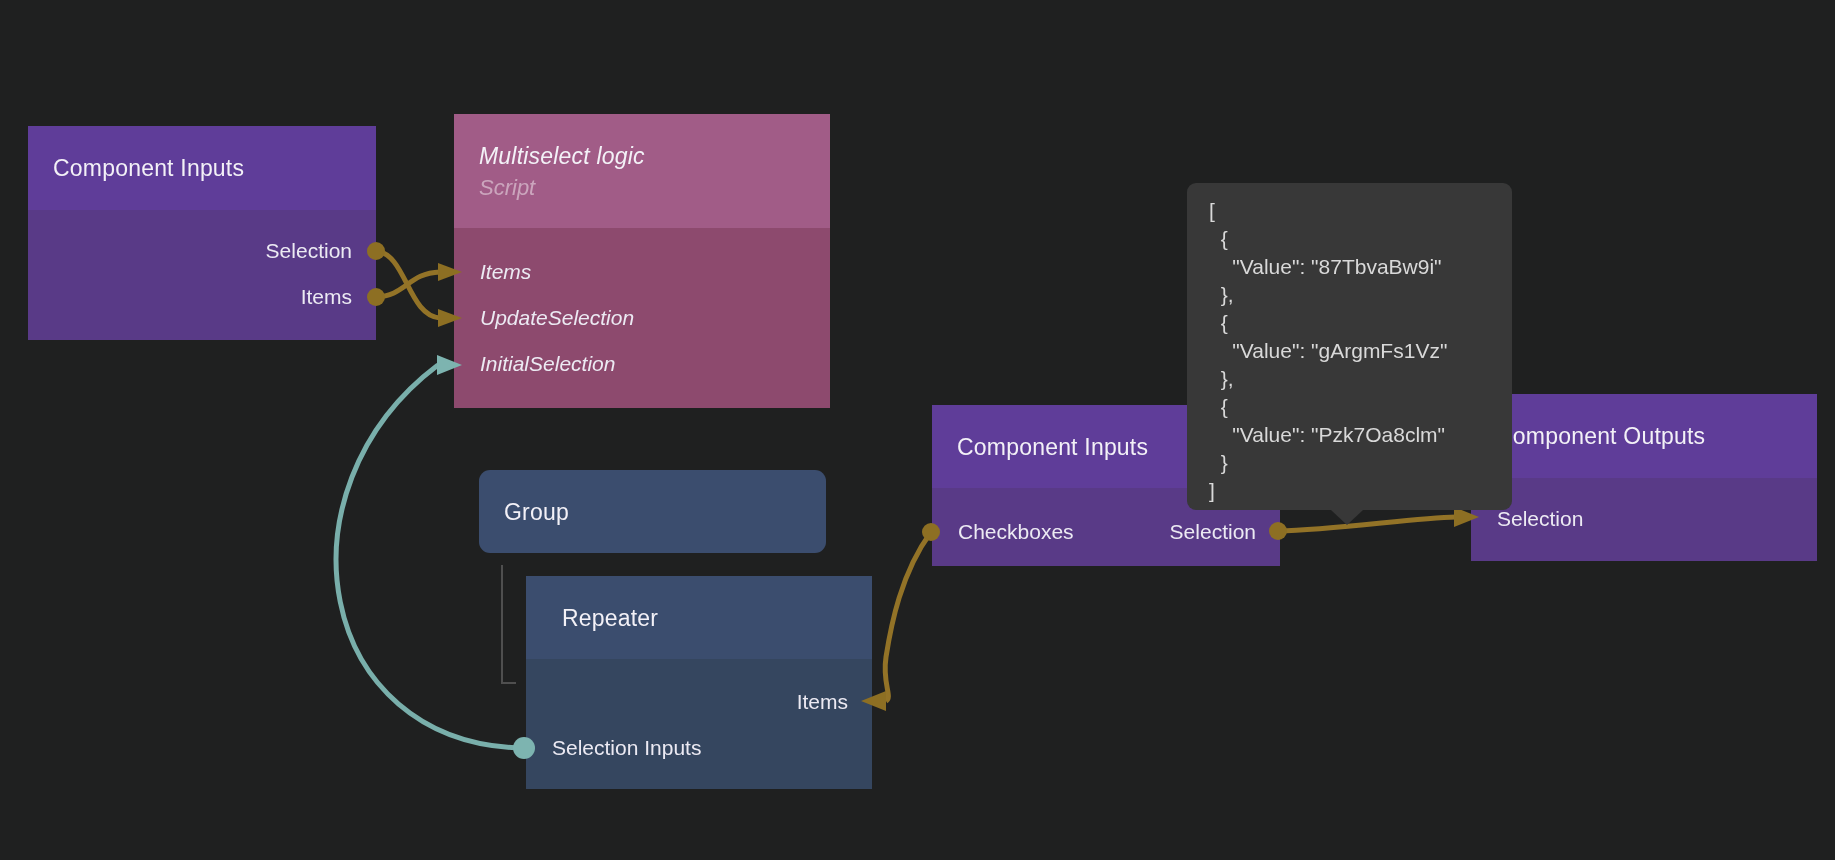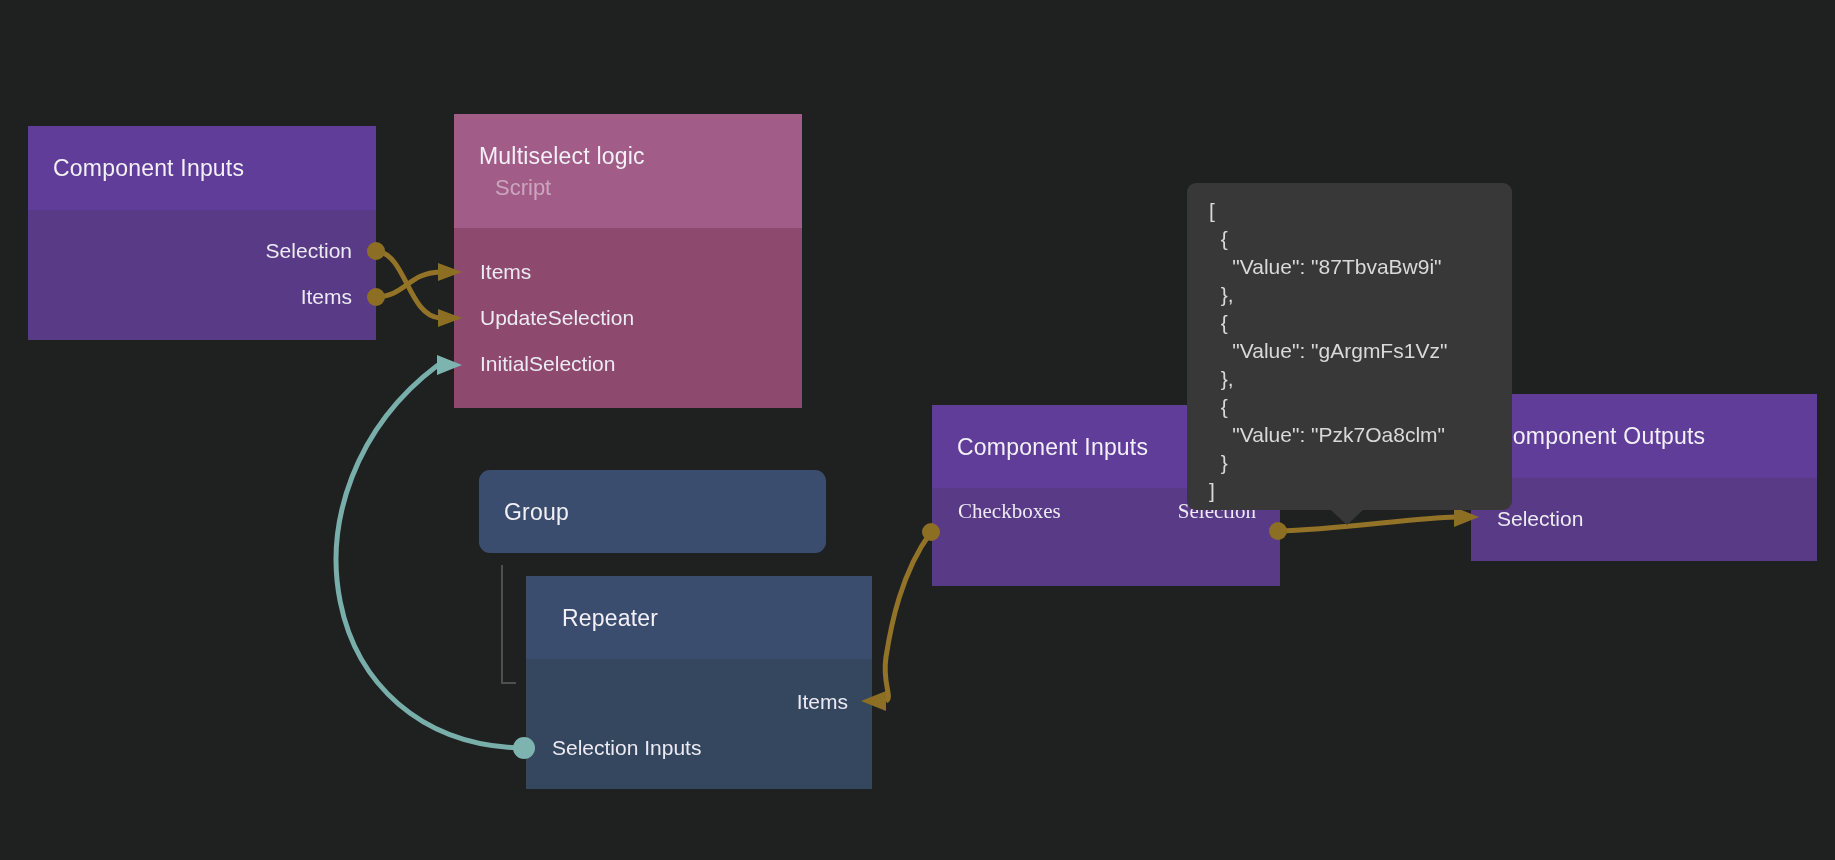--- a/index.html
+++ b/index.html
@@ -16,21 +16,21 @@
   .node-header{
     display:flex;flex-direction:column;justify-content:center;
     padding-left:25px;box-sizing:border-box;
   }
   .node-title{
     font-size:23px;color:#f3f1f7;letter-spacing:.2px;
     white-space:nowrap;line-height:34px;
   }
   .node-subtitle{
     font-size:22px;color:rgba(255,255,255,.45);
-    white-space:nowrap;line-height:30px;margin-left:16px;
+    white-space:nowrap;line-height:30px;
   }
   .node-body{box-sizing:border-box;}
   .port-row{
     height:46px;line-height:46px;font-size:21px;color:#eceaf3;
     padding:0 24px 0 26px;white-space:nowrap;
   }
   .port-row.right{text-align:right;}
   .port-row.split{display:flex;justify-content:space-between;}
 
   
@@ -68,21 +68,21 @@
   <div class="node purple" style="left:28px;top:126px;width:348px;height:214px;">
     <div class="node-header" style="height:84px;">
       <div class="node-title">Component Inputs</div>
     </div>
     <div class="node-body" style="height:130px;padding-top:18px;">
       <div class="port-row right">Selection</div>
       <div class="port-row right">Items</div>
     </div>
   </div>
 
-  <div class="node rose" style="left:454px;top:114px;width:348px;height:294px;">
+  <div class="node rose" style="left:454px;top:114px;width:376px;height:294px;font-style:italic;">
     <div class="node-header" style="height:114px;">
       <div class="node-title">Multiselect logic</div>
       <div class="node-subtitle">Script</div>
     </div>
     <div class="node-body" style="height:180px;padding-top:21px;">
       <div class="port-row">Items</div>
       <div class="port-row">UpdateSelection</div>
       <div class="port-row">InitialSelection</div>
     </div>
   </div>
@@ -100,21 +100,21 @@
     <div class="node-body" style="height:130px;padding-top:20px;">
       <div class="port-row right">Items</div>
       <div class="port-row">Selection Inputs</div>
     </div>
   </div>
 
   <div class="node purple" style="left:932px;top:405px;width:348px;height:168px;">
     <div class="node-header" style="height:83px;">
       <div class="node-title">Component Inputs</div>
     </div>
-    <div class="node-body" style="height:98px;font-family:Liberation Serif, serif;">
+    <div class="node-body" style="height:78px;padding-top:21px;">
       <div class="port-row split">
         <span>Checkboxes</span>
         <span>Selection</span>
       </div>
     </div>
   </div>
 
   <div class="node purple" style="left:1471px;top:394px;width:346px;height:167px;">
     <div class="node-header" style="height:84px;">
       <div class="node-title">Component Outputs</div>

